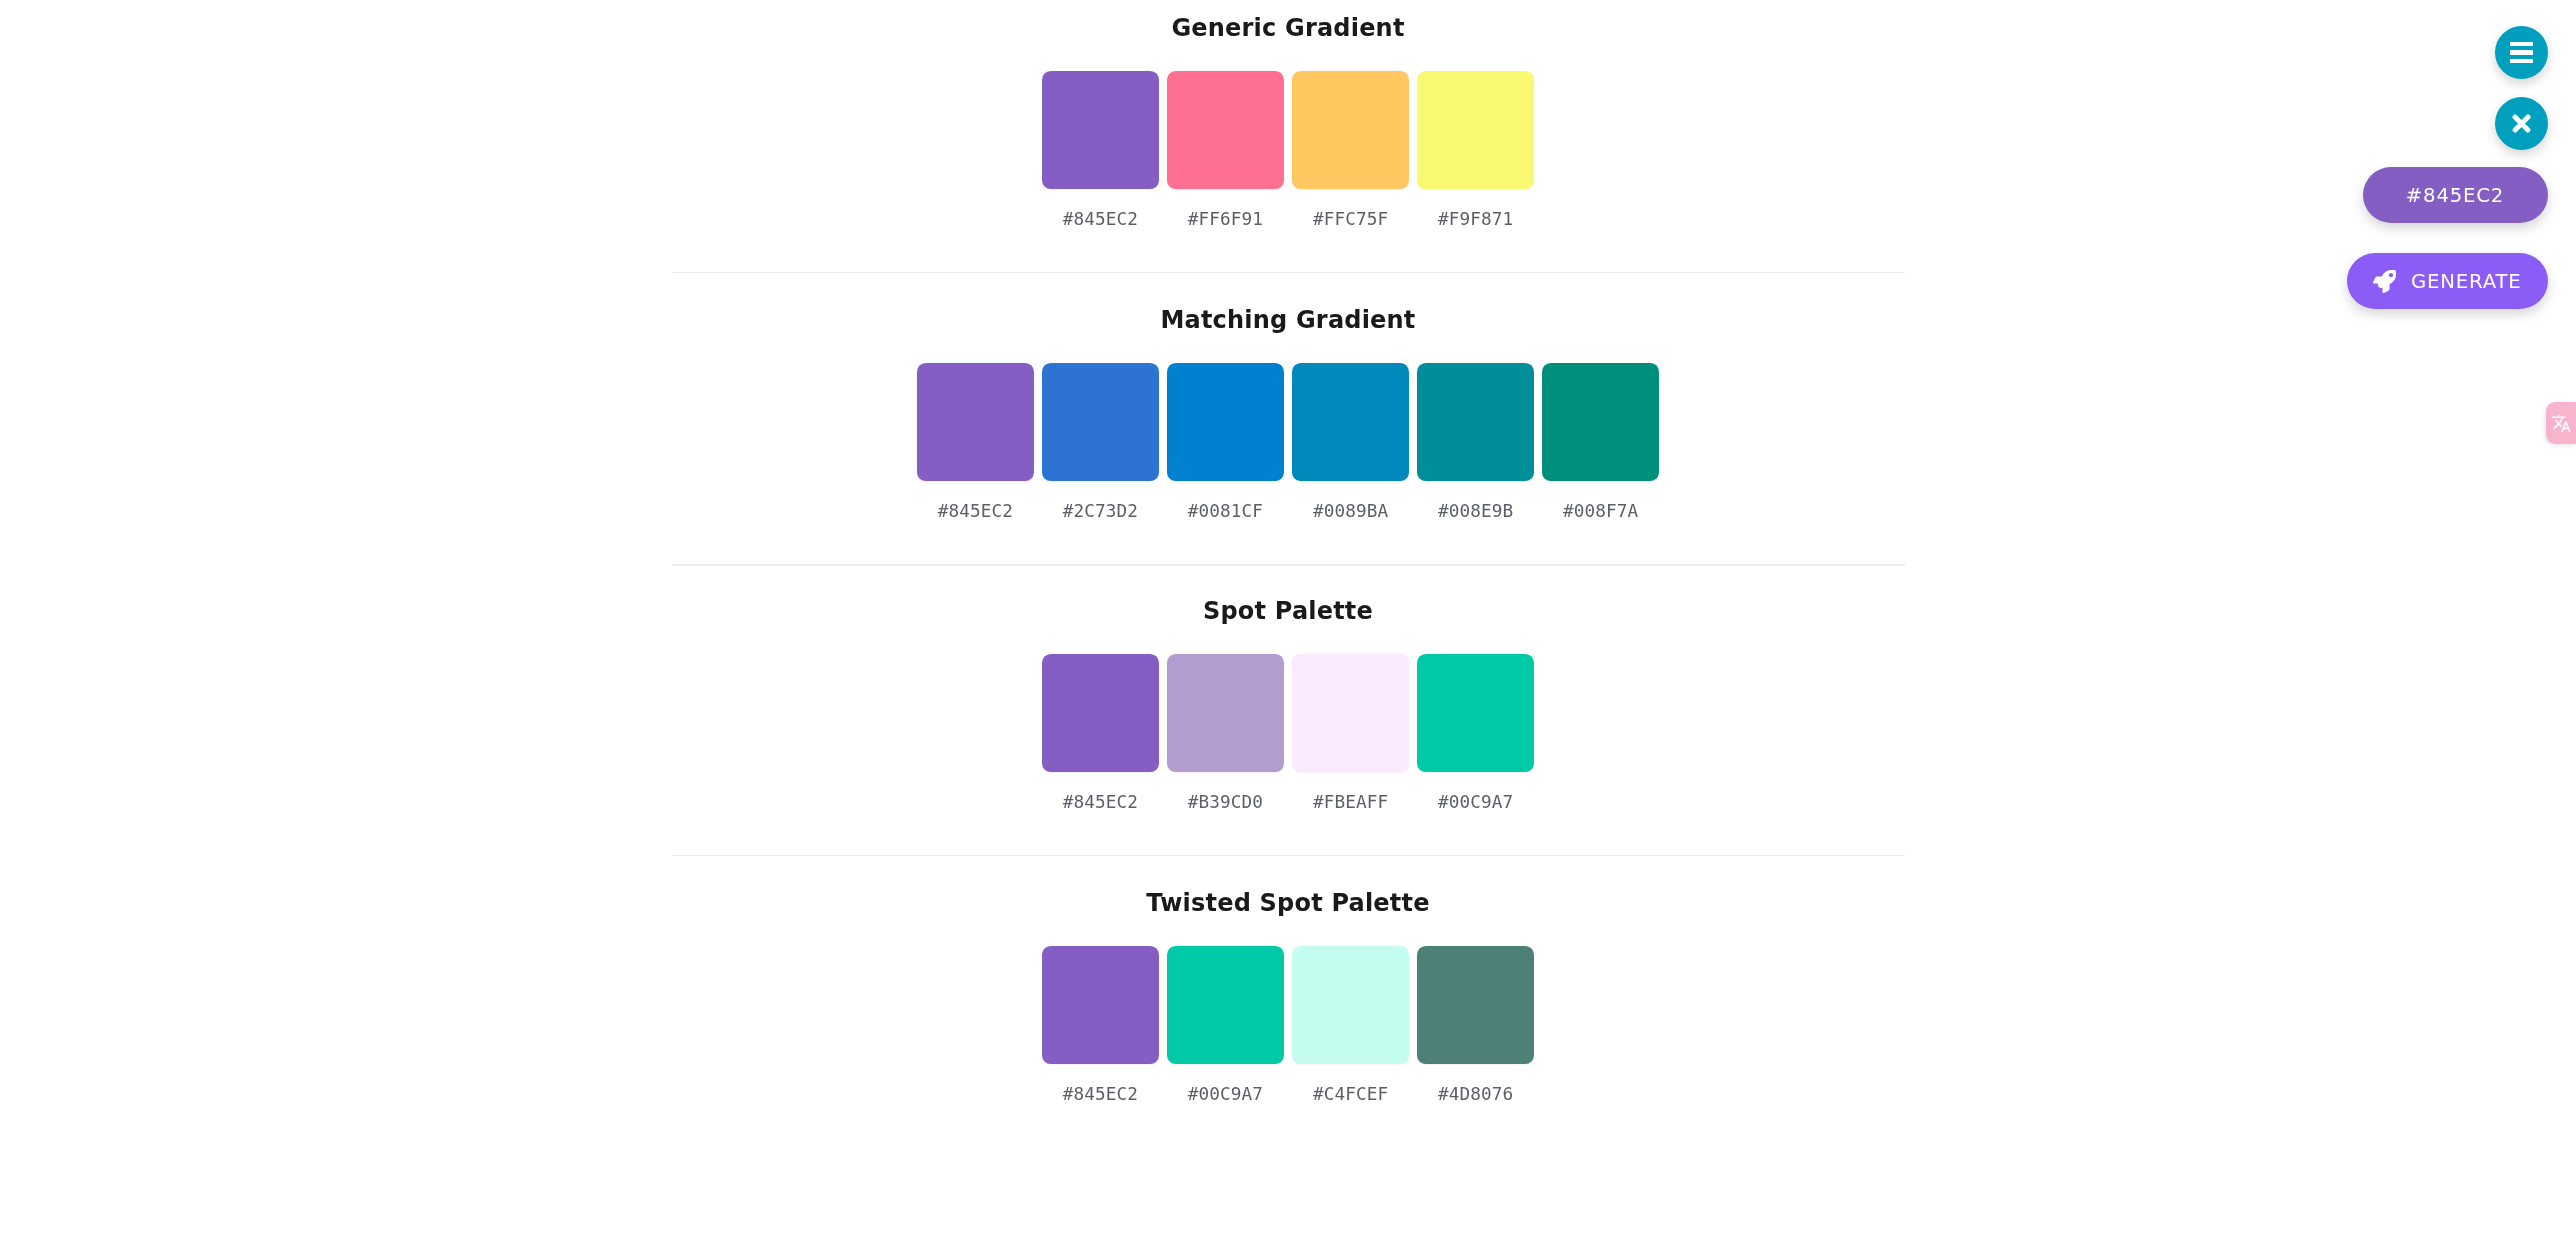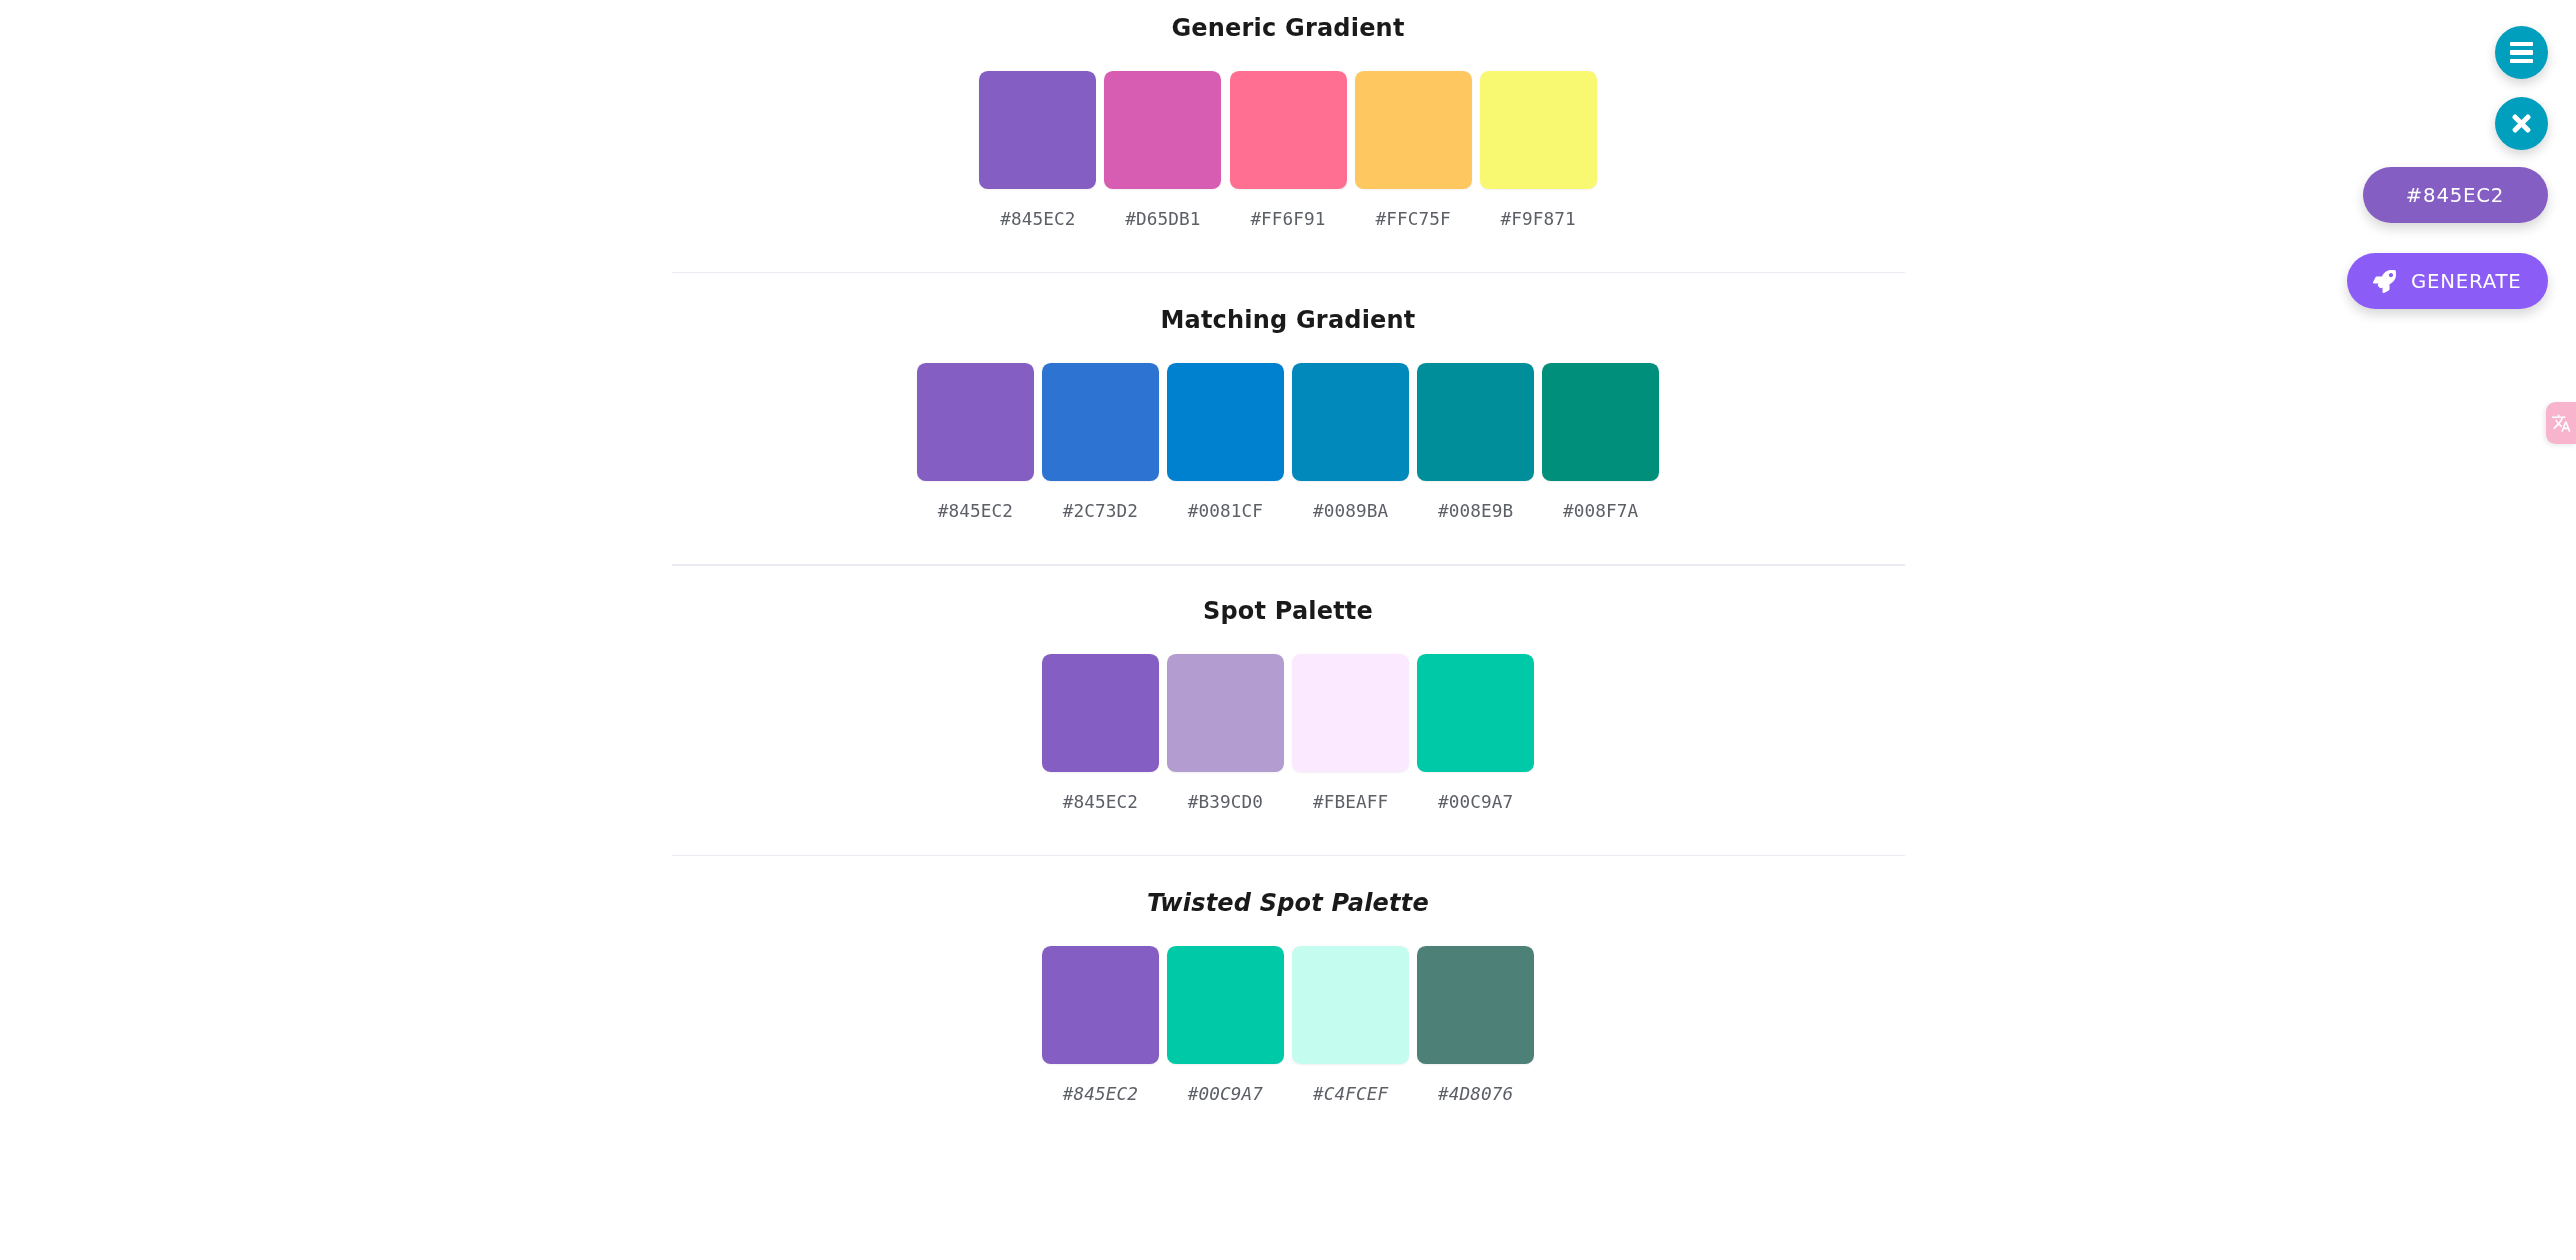--- a/index.html
+++ b/index.html
@@ -87,21 +87,21 @@
   .sec-1 .divider-wrap { margin-top: 43px; }
 
   .sec-2 { padding-top: 35px; }
   .sec-2 .swatch-row { margin-top: 31px; }
   .sec-2 .divider-wrap { margin-top: 43px; }
 
   .sec-3 { padding-top: 33px; }
   .sec-3 .swatch-row { margin-top: 31px; }
   .sec-3 .divider-wrap { margin-top: 43px; }
 
-  .sec-4 { padding-top: 35px; font-style: italic; }
+  .sec-4 { padding-top: 35px; }
   .sec-4 .swatch-row { margin-top: 31px; }
 
   
   .fab-stack {
     position: absolute;
     right: 28.5px;
     top: 26px;
     display: flex;
     flex-direction: column;
     align-items: flex-end;
@@ -206,24 +206,20 @@
 
     <div class="section sec-1">
       <div class="section-title">Generic Gradient</div>
 
       <div class="swatch-row">
         <div class="swatch-cell">
           <div class="swatch" style="background:#845EC2"></div>
           <div class="swatch-label">#845EC2</div>
         </div>
         <div class="swatch-cell">
-          <div class="swatch" style="background:#D65DB1"></div>
-          <div class="swatch-label">#D65DB1</div>
-        </div>
-        <div class="swatch-cell">
           <div class="swatch" style="background:#FF6F91"></div>
           <div class="swatch-label">#FF6F91</div>
         </div>
         <div class="swatch-cell">
           <div class="swatch" style="background:#FFC75F"></div>
           <div class="swatch-label">#FFC75F</div>
         </div>
         <div class="swatch-cell">
           <div class="swatch" style="background:#F9F871"></div>
           <div class="swatch-label">#F9F871</div>

